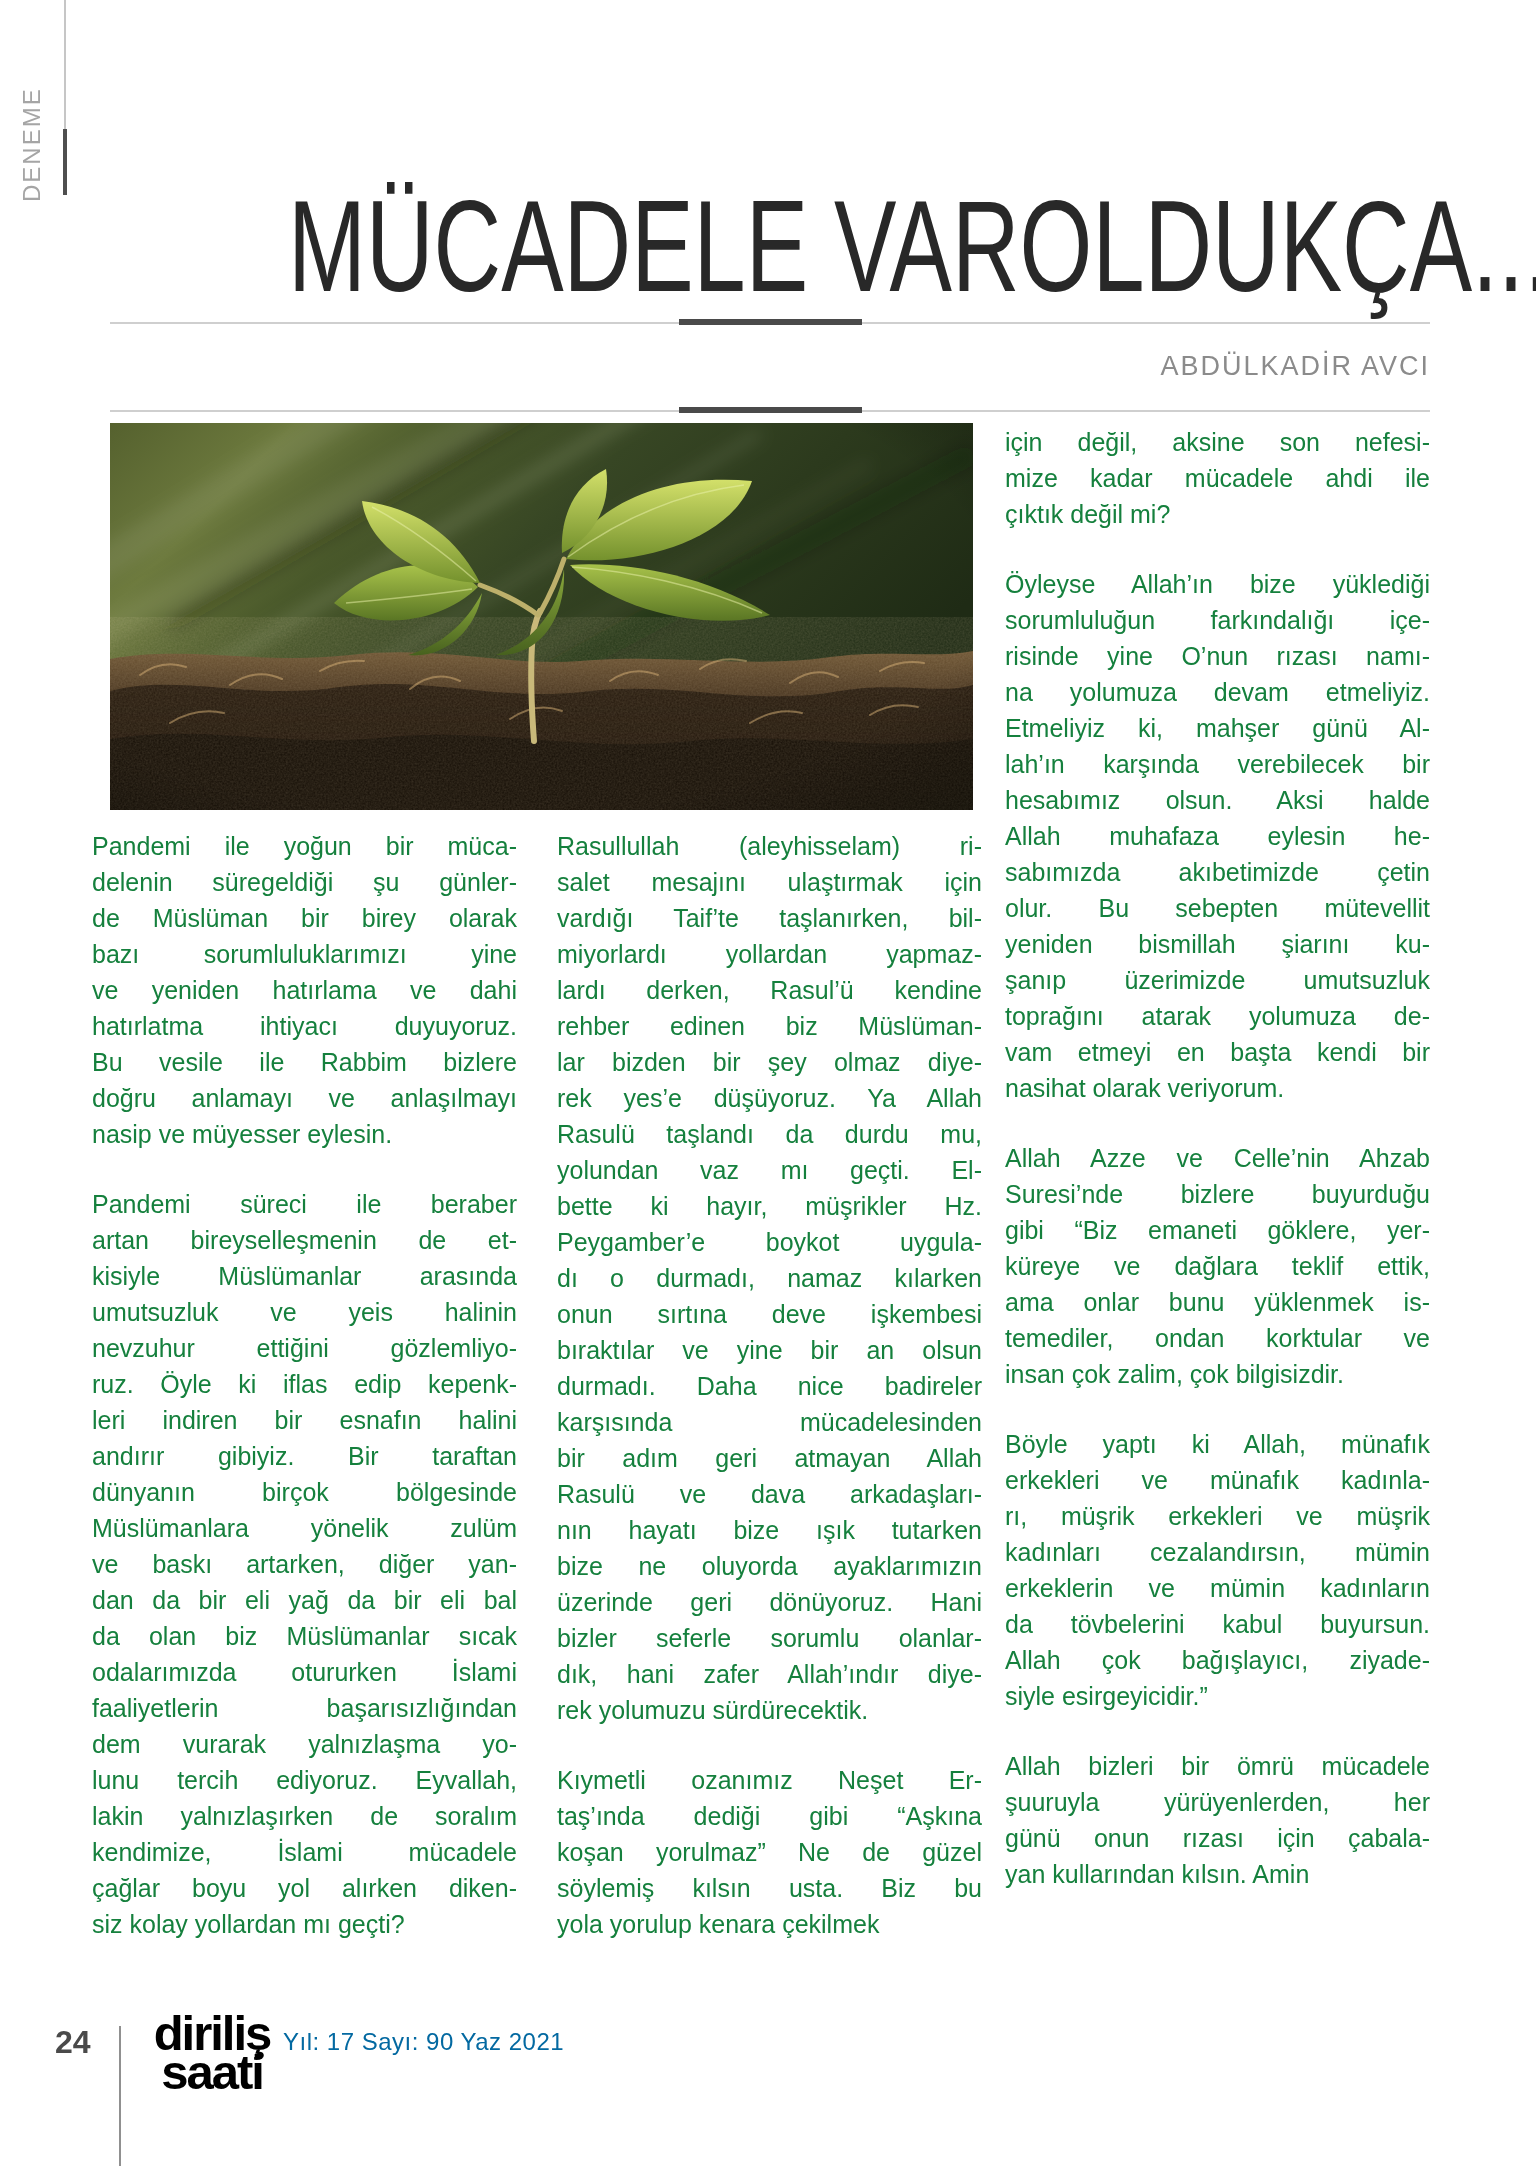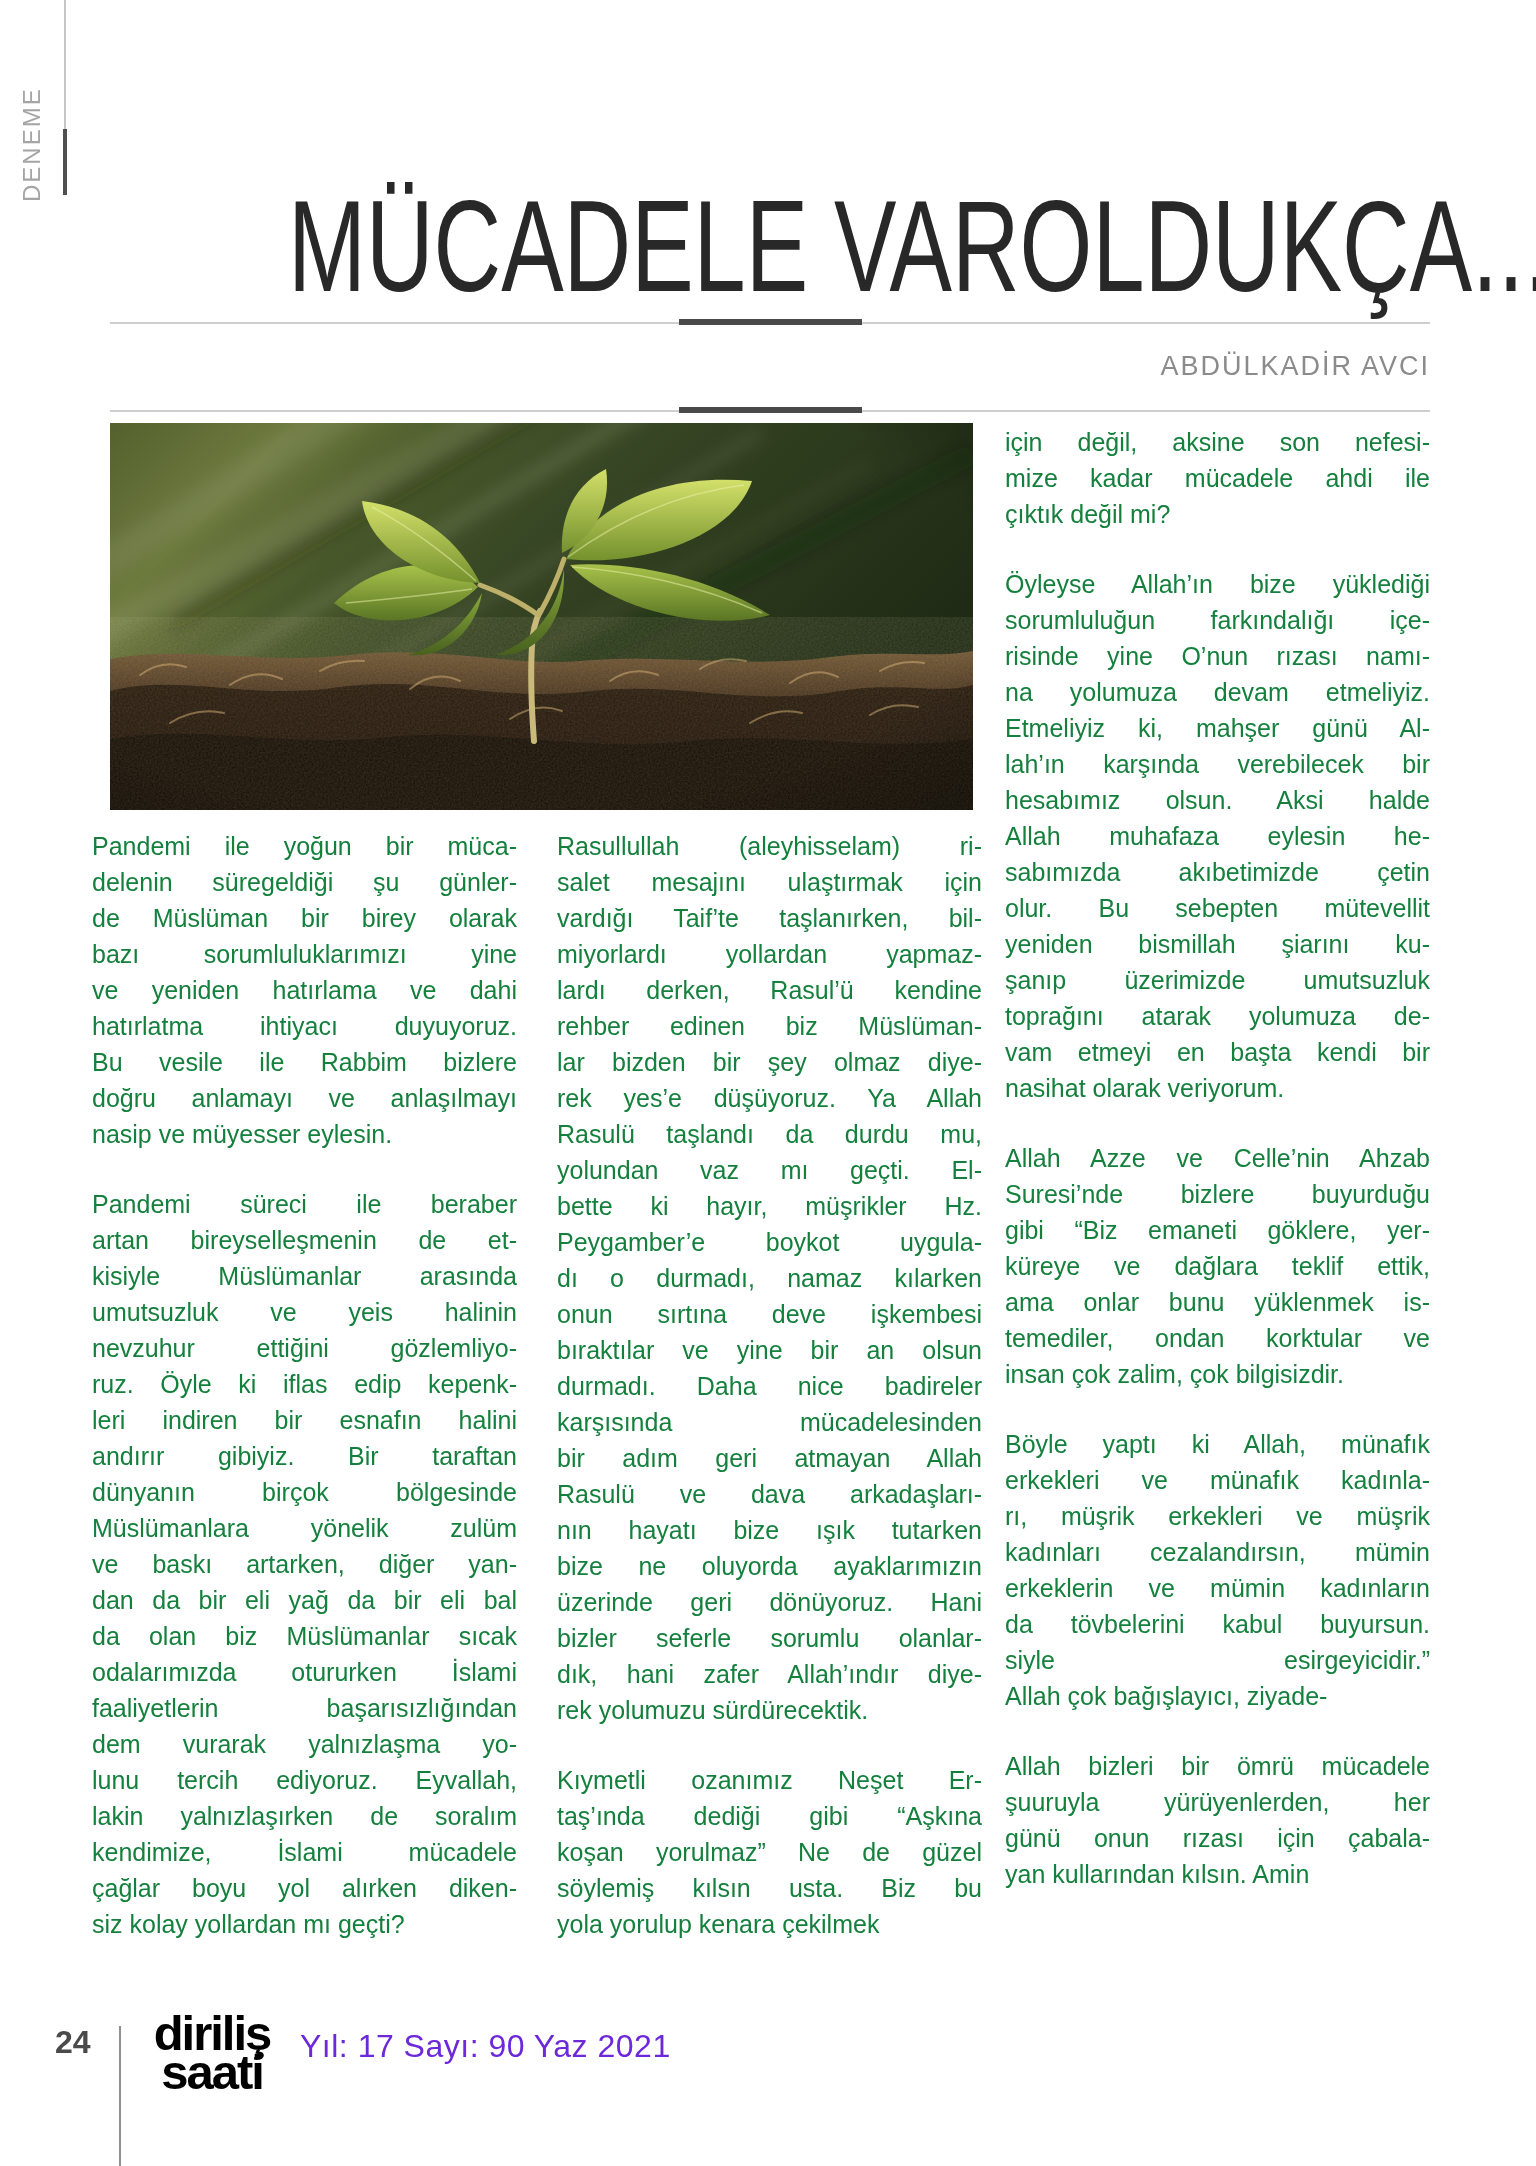--- a/index.html
+++ b/index.html
@@ -51,21 +51,21 @@
   }
   .para .line:last-child{text-align-last:left;}
   
   .page-number{position:absolute;left:55px;top:2024px;font-size:32px;font-weight:bold;color:#4a4a4a;}
   .footer-rule{position:absolute;left:119px;top:2026px;width:2px;height:140px;background:#909090;}
   .logo{
     position:absolute;left:152px;top:2014px;width:120px;
     text-align:center;font-weight:bold;color:#000000;
     font-size:49px;line-height:39px;letter-spacing:-2px;
   }
-  .issue{position:absolute;left:300px;top:2028px;font-size:32px;color:#6d28d9;letter-spacing:0.5px;}
+  .issue{position:absolute;left:283px;top:2028px;font-size:24px;color:#0369a1;letter-spacing:0.5px;}
 </style>
 </head>
 <body>
 
 <div class="page">
 
   <div class="kicker-line-light"></div>
   <div class="kicker-line-dark"></div>
   <div class="kicker">DENEME</div>
 
@@ -274,22 +274,22 @@
         <div class="line">temediler, ondan korktular ve</div>
         <div class="line">insan çok zalim, çok bilgisizdir.</div>
       </div>
     <div class="para">
         <div class="line">Böyle yaptı ki Allah, münafık</div>
         <div class="line">erkekleri ve münafık kadınla-</div>
         <div class="line">rı, müşrik erkekleri ve müşrik</div>
         <div class="line">kadınları cezalandırsın, mümin</div>
         <div class="line">erkeklerin ve mümin kadınların</div>
         <div class="line">da tövbelerini kabul buyursun.</div>
+        <div class="line">Allah çok bağışlayıcı, ziyade-</div>
         <div class="line">siyle esirgeyicidir.”</div>
-        <div class="line">Allah çok bağışlayıcı, ziyade-</div>
       </div>
     <div class="para">
         <div class="line">Allah bizleri bir ömrü mücadele</div>
         <div class="line">şuuruyla yürüyenlerden, her</div>
         <div class="line">günü onun rızası için çabala-</div>
         <div class="line">yan kullarından kılsın. Amin</div>
       </div>
   </div>
 
   <div class="page-number">24</div>

